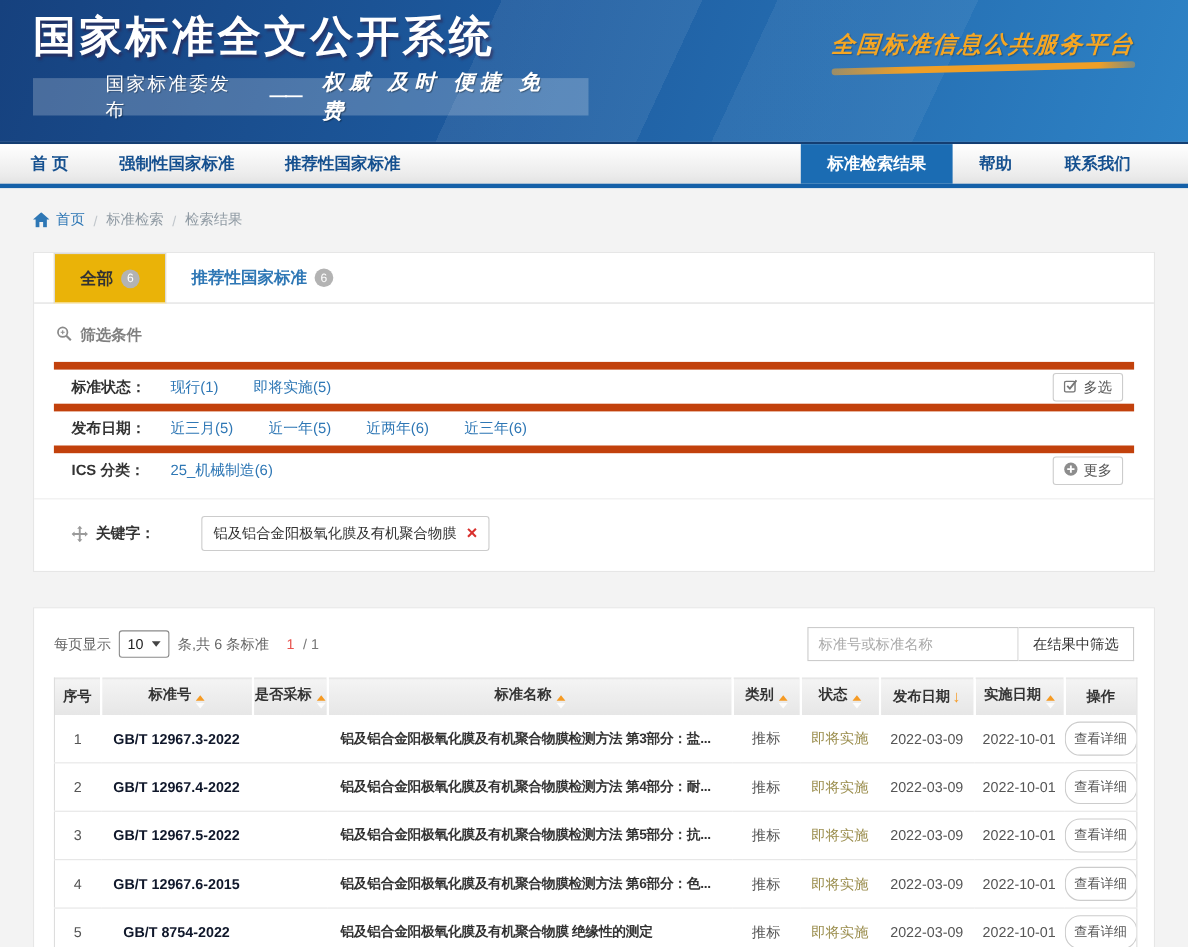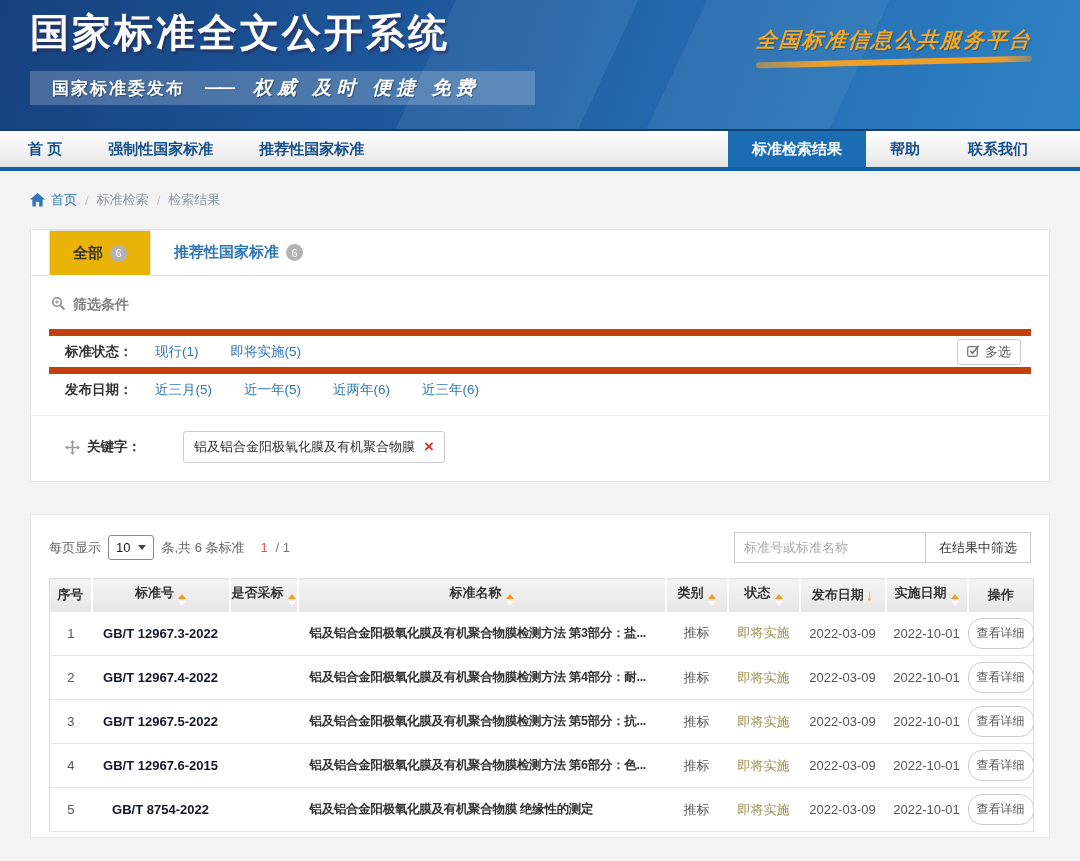--- a/index.html
+++ b/index.html
@@ -22,21 +22,21 @@
       linear-gradient(115deg, transparent 62%, rgba(255,255,255,0.06) 62%, rgba(255,255,255,0.06) 78%, transparent 78%);
   }
   .site-title{
     position:absolute; left:30px; top:6px; color:#fff; font-size:39px; font-weight:bold;
     letter-spacing:3px; text-shadow:2px 3px 2px rgba(55,25,60,0.45); z-index:2;
   }
   .banner-strip{
     position:absolute; left:30px; top:71px; width:505px; height:34px; z-index:2;
     background:rgba(255,255,255,0.22); display:flex; align-items:center; padding:0 22px; color:#fff;
   }
-  .banner-publisher{ font-size:17px; font-weight:bold; font-family:"DejaVu Serif","Liberation Serif",serif; letter-spacing:2px; text-shadow:1px 1px 1px rgba(0,0,0,0.3); }
+  .banner-publisher{ font-size:17px; font-weight:normal; font-family:"DejaVu Serif","Liberation Serif",serif; letter-spacing:2px; text-shadow:1px 1px 1px rgba(0,0,0,0.3);margin-left:44px; }
   .banner-dash{ margin:0 20px; font-weight:bold; font-size:16px; letter-spacing:-2px; }
   .banner-slogan{ font-size:19px; font-weight:bold; font-style:italic; font-family:"DejaVu Serif","Liberation Serif",serif; letter-spacing:5px; text-shadow:1px 1px 1px rgba(0,0,0,0.35); }
   .platform{ position:absolute; right:48px; top:26px; z-index:2; text-align:center; }
   .platform-text{
     color:#f5a623; font-size:21px; font-style:italic; font-weight:bold;
     font-family:"DejaVu Serif","Liberation Serif",serif; letter-spacing:2px;
     text-shadow:1px 1px 1px rgba(0,0,0,0.25); transform:skewX(-4deg); display:inline-block;
   }
   .platform-underline{ height:6px; margin-top:5px; border-radius:3px; transform:rotate(-1.4deg);
     background:linear-gradient(90deg, rgba(240,160,40,0.55), #ef9f27 25%, #ef9f27 88%, rgba(240,160,40,0.4)); }
@@ -220,20 +220,35 @@
     <div class="filter-row">
       <span class="filter-label">发布日期：</span>
       <div class="filter-options">
           <span class="filter-link">近三月(5)</span>
           <span class="filter-link">近一年(5)</span>
           <span class="filter-link">近两年(6)</span>
           <span class="filter-link">近三年(6)</span>
         </div>
     </div>
 
+    <div class="filter-row">
+      <span class="filter-label">ICS 分类：</span>
+      <div class="filter-options">
+          <span class="filter-link">25_机械制造(6)</span>
+        </div>
+      <span class="filter-action">
+        <span>
+          <svg width="13" height="13" viewBox="0 0 13 13">
+              <circle cx="6.5" cy="6.5" r="6" fill="#8d8d8d"></circle>
+              <path d="M6.5 3.2 V9.8 M3.2 6.5 H9.8" stroke="#fff" stroke-width="1.7"></path>
+            </svg>
+        </span>
+        <span>更多</span>
+      </span>
+    </div>
   </div>
 
   <div class="keyword-row">
     <span class="keyword-icon">
       <svg width="15" height="15" viewBox="0 0 14 14">
           <path d="M7 0 L9.2 2.6 H7.8 V6.2 H11.4 V4.8 L14 7 L11.4 9.2 V7.8 H7.8 V11.4 H9.2 L7 14 L4.8 11.4 H6.2 V7.8 H2.6 V9.2 L0 7 L2.6 4.8 V6.2 H6.2 V2.6 H4.8 Z" fill="#9a9a9a"></path>
         </svg>
     </span>
     <span class="keyword-label">关键字：</span>
     <span class="keyword-tag">

